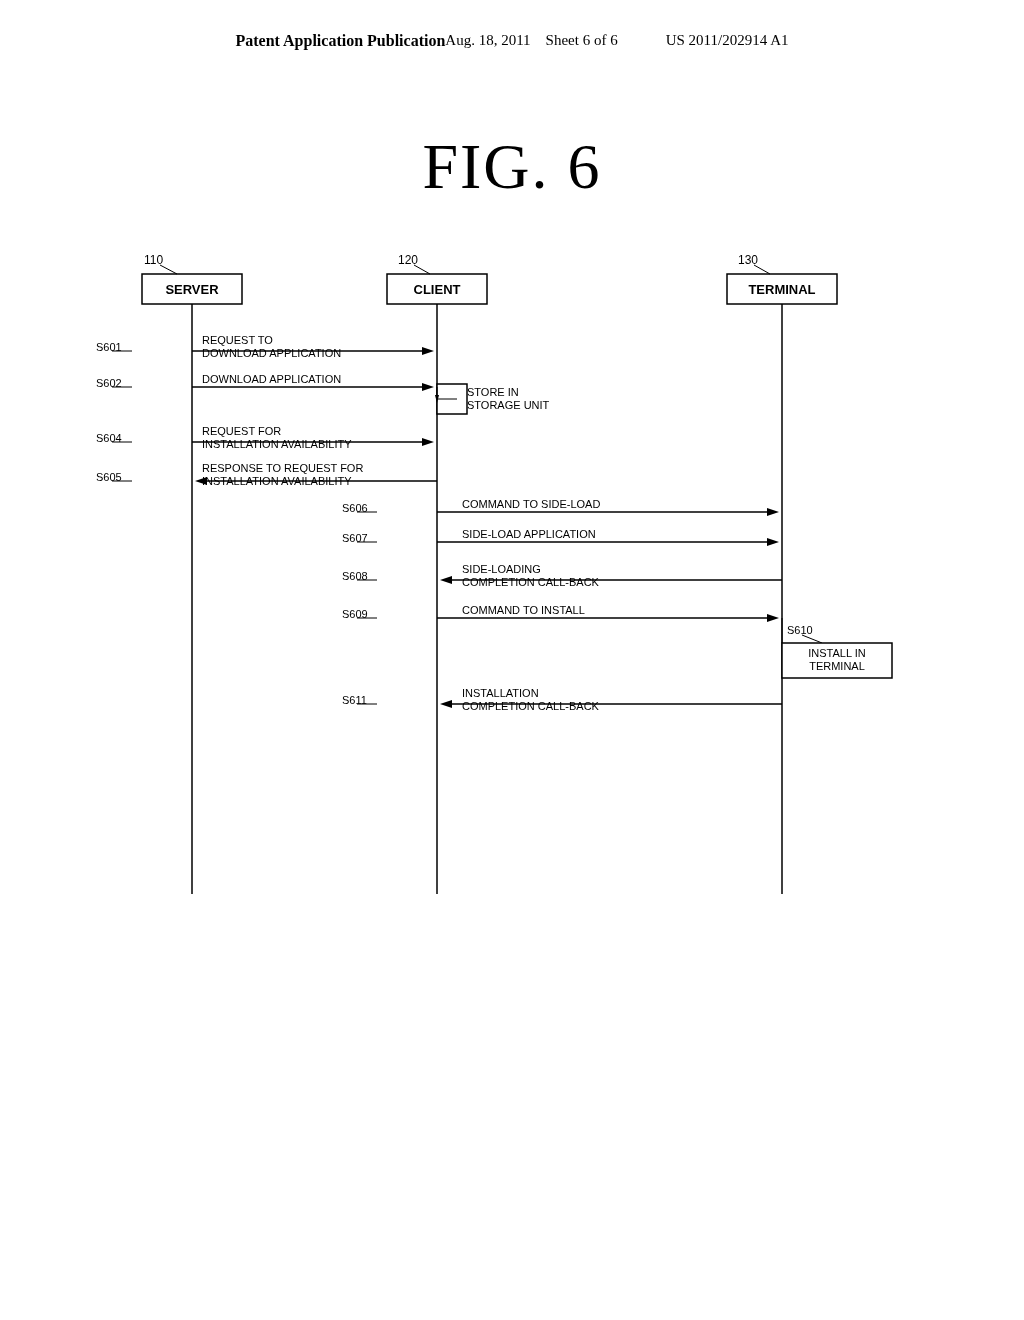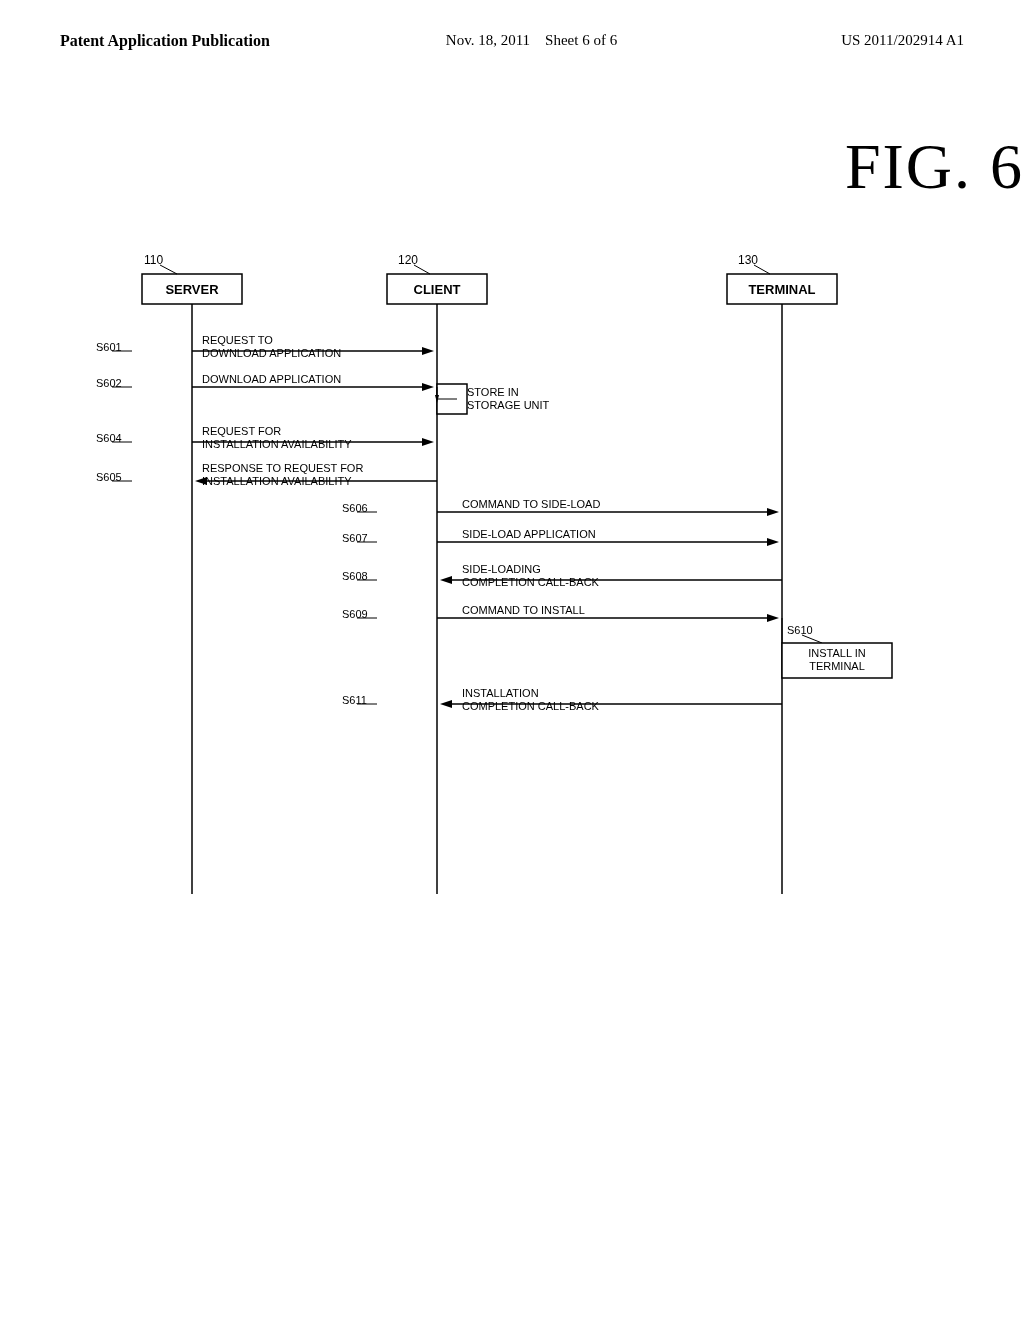--- a/index.html
+++ b/index.html
@@ -8,41 +8,41 @@
       font-family: 'Times New Roman', Times, serif;
       width: 1024px;
       min-height: 1320px;
       position: relative;
       overflow-x: hidden;
     }
 
     
     .header {
       display: flex;
-      justify-content: space-between;
+      justify-content: center;
       align-items: flex-start;
       padding: 32px 60px 0 60px;
       font-size: 15px;
     }
     .header-left {
       font-weight: bold;
       font-size: 16px;
     }
     .header-center {
       text-align: center;
       font-size: 15px;
     }
     .header-right {
       font-size: 15px;
       margin-left: 48px;
     }
 
     
     .fig-title {
-      text-align: right;
+      text-align: center;
       font-size: 64px;
       font-weight: normal;
       margin-top: 80px;
       margin-bottom: 40px;
       letter-spacing: 2px;
     }
 
     
     .diagram {
       position: relative;
@@ -57,21 +57,21 @@
       top: 0;
       left: 0;
     }
   </style>
 </head>
 <body>
 
 <div class="header">
   <div class="header-left">Patent Application Publication</div>
   <div class="header-center">
-    <span>Nov. 18, 2011</span>&nbsp;&nbsp;&nbsp;
+    <span>Aug. 18, 2011</span>&nbsp;&nbsp;&nbsp;
     <span>Sheet 6 of 6</span>
   </div>
   <div class="header-right">US 2011/202914 A1</div>
 </div>
 
 <div class="fig-title">FIG.  6</div>
 
 <div class="diagram">
   <svg width="860" height="680" viewBox="0 0 860 680" xmlns="http://www.w3.org/2000/svg">
 

